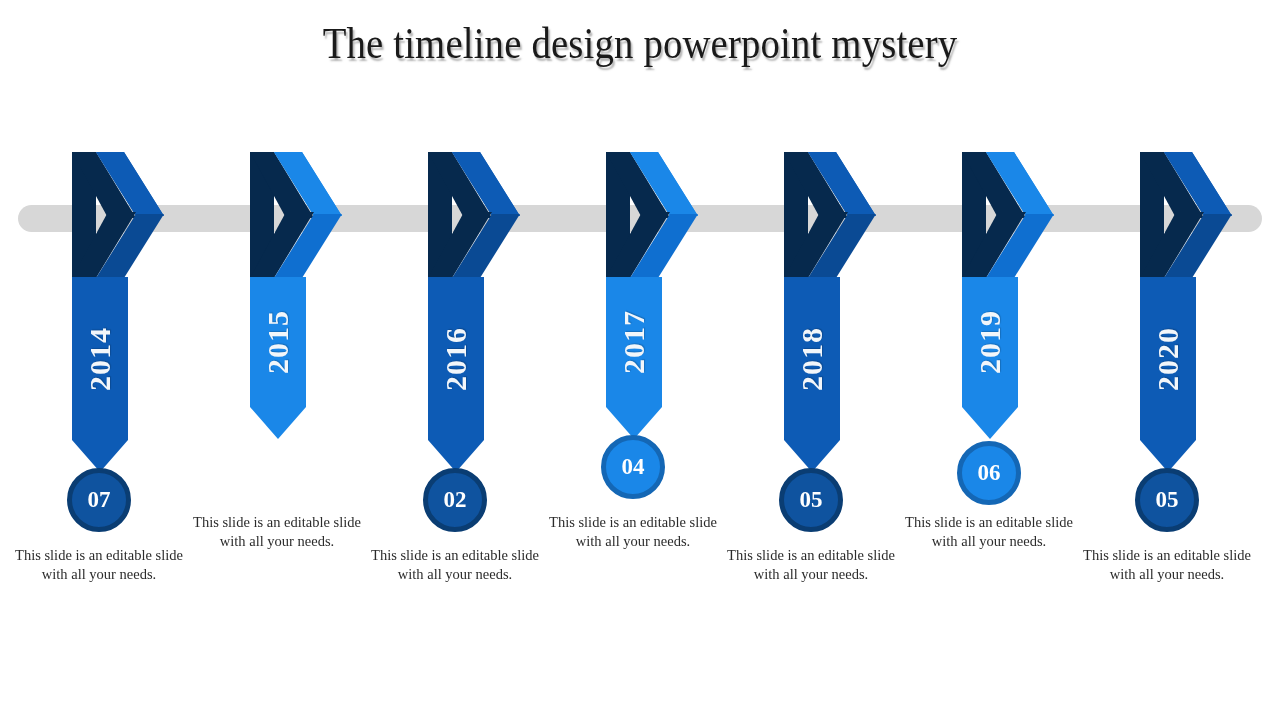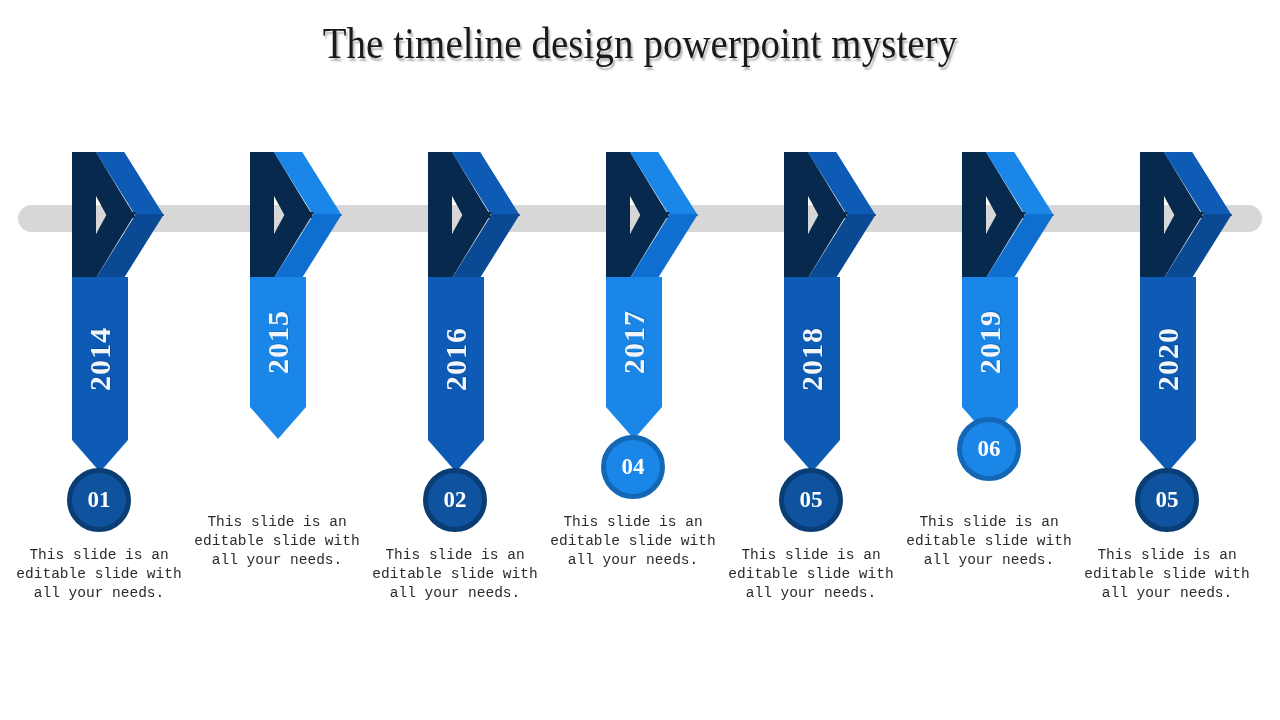--- a/index.html
+++ b/index.html
@@ -117,21 +117,21 @@
     font-weight: bold;
     font-size: 23px;
     color: #ffffff;
   }
 
   
   .caption {
     position: absolute;
     width: 168px;
     text-align: center;
-    font-family: Liberation Mono, monospace;
+    font-family: Liberation Serif, serif;
     font-size: 14.5px;
     line-height: 19px;
     color: #2b2b2b;
   }
 </style>
 </head>
 <body>
 
 <div id="slide">
 
@@ -153,21 +153,21 @@
             <polygon points="28,128 56,128 96,64 68,64" fill="#0a4a94"></polygon>
           </svg>
         </div>
         <div class="band" style="left: 4px; top: 277px; height: 163px;">
           <div class="band-body" style="background: rgb(13, 91, 181);">
             <div class="year" style="color: rgb(242, 246, 250);">2014</div>
           </div>
           <div class="band-tip" style="top: 163px; border-top: 32px solid rgb(13, 91, 181);"></div>
         </div>
         <div class="circle" style="left: -1px; top: 468px; background: rgb(15, 83, 159); border: 5px solid rgb(10, 61, 115); color: rgb(255, 255, 255);">
-          <span>01</span>
+          <span>07</span>
         </div>
         <div class="caption" style="left: -53px; top: 546px; color: rgb(43, 43, 43);">This slide is an editable slide with all your needs.</div>
       </div>
       <div class="item" style="left: 246px;">
         <div class="chev">
           <svg width="120" height="130" viewBox="0 0 120 130">
             <polygon points="4,2 28,2 28,70 4,70" fill="#06294d"></polygon>
             <polygon points="4,2 28,2 68,68 40,68" fill="#06294d"></polygon>
             <polygon points="28,2 56,2 96,66 68,66" fill="#1a87e8"></polygon>
             <polygon points="28,2 56,2 56,2 28,2" fill="#1a87e8"></polygon>
@@ -269,21 +269,21 @@
             <polygon points="4,128 28,128 68,62 40,62" fill="#06294d"></polygon>
             <polygon points="28,128 56,128 96,64 68,64" fill="#0f6fd0"></polygon>
           </svg>
         </div>
         <div class="band" style="left: 4px; top: 277px; height: 130px;">
           <div class="band-body" style="background: rgb(26, 135, 232);">
             <div class="year" style="color: rgb(242, 246, 250);">2019</div>
           </div>
           <div class="band-tip" style="top: 130px; border-top: 32px solid rgb(26, 135, 232);"></div>
         </div>
-        <div class="circle" style="left: -1px; top: 417px; background: rgb(26, 135, 232); border: 5px solid rgb(20, 103, 181); color: rgb(255, 255, 255); justify-content: center;">
+        <div class="circle" style="left: -1px; top: 441px; background: rgb(26, 135, 232); border: 5px solid rgb(20, 103, 181); color: rgb(255, 255, 255); justify-content: center;">
           <span>06</span>
         </div>
         <div class="caption" style="left: -53px; top: 513px; color: rgb(43, 43, 43);">This slide is an editable slide with all your needs.</div>
       </div>
       <div class="item" style="left: 1136px;">
         <div class="chev">
           <svg width="120" height="130" viewBox="0 0 120 130">
             <polygon points="4,2 28,2 28,70 4,70" fill="#06294d"></polygon>
             <polygon points="4,2 28,2 68,68 40,68" fill="#06294d"></polygon>
             <polygon points="28,2 56,2 96,66 68,66" fill="#0d5bb5"></polygon>

